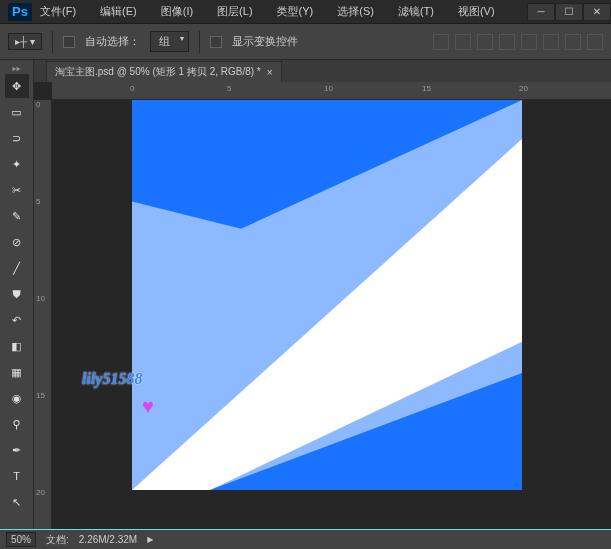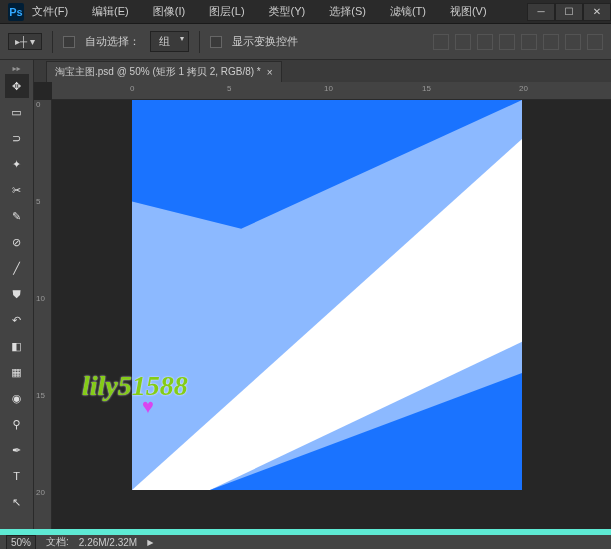--- a/index.html
+++ b/index.html
@@ -1,19 +1,19 @@
 <!DOCTYPE html>
 <html><head>
 <meta charset="utf-8">
 <style>
 * { margin: 0; padding: 0; box-sizing: border-box; font-family: "Microsoft YaHei", sans-serif; }
 body { background: #535353; width: 611px; height: 549px; overflow: hidden; color: #ccc; font-size: 11px; }
 
 .titlebar { height: 24px; background: #2a2a2a; display: flex; align-items: center; border-bottom: 1px solid #1a1a1a; }
-.ps-logo { width: 16px; height: 18px; background: #001e36; color: #31a8ff; font-weight: bold; font-size: 11px; display: flex; align-items: center; justify-content: center; margin: 0 8px; border-radius: 2px; text-align: center; }
+.ps-logo { width: 24px; height: 18px; background: #001e36; color: #31a8ff; font-weight: bold; font-size: 13px; display: flex; align-items: center; justify-content: center; margin: 0 8px; border-radius: 2px; text-align: center; }
 .menu { display: flex; gap: 24px; flex: 1; }
 .menu-item { cursor: pointer; }
 .win-controls { display: flex; gap: 0; }
 .win-btn { width: 28px; height: 18px; background: #3a3a3a; display: flex; align-items: center; justify-content: center; border: 1px solid #222; font-size: 10px; }
 
 .optbar { height: 36px; background: #434343; display: flex; align-items: center; padding: 0 8px; gap: 10px; border-bottom: 1px solid #2a2a2a; }
 .tool-preview { border: 1px solid #222; padding: 2px 6px; background: #3a3a3a; font-size: 10px; }
 .checkbox { width: 12px; height: 12px; border: 1px solid #666; background: #3a3a3a; display: inline-block; vertical-align: middle; }
 .dropdown { border: 1px solid #222; background: #3a3a3a; padding: 2px 18px 2px 8px; position: relative; }
 .dropdown::after { content: "▾"; position: absolute; right: 4px; font-size: 8px; }
@@ -38,24 +38,24 @@
 .ruler-v { width: 18px; background: #434343; border-right: 1px solid #2a2a2a; position: relative; overflow: hidden; font-size: 8px; color: #999; }
 .ruler-v span { position: absolute; left: 2px; }
 
 .canvas-viewport { flex: 1; background: #262626; position: relative; overflow: hidden; }
 .canvas { position: absolute; left: 80px; top: 0; width: 390px; height: 390px; background: #fff; }
 .tri-tl { position: absolute; inset: 0; background: #1a73ff; clip-path: polygon(0 0, 100% 0, 100% 10%, 0 100%); opacity: 0.5; }
 .tri-tl2 { position: absolute; inset: 0; background: #1a73ff; clip-path: polygon(0 0, 100% 0, 28% 33%, 0 26%); }
 .tri-br { position: absolute; inset: 0; background: #1a73ff; clip-path: polygon(100% 70%, 100% 100%, 20% 100%); }
 .tri-br2 { position: absolute; inset: 0; background: #1a73ff; clip-path: polygon(100% 62%, 100% 72%, 28% 100%, 20% 100%); opacity: 0.5; }
 
-.watermark { position: absolute; left: 30px; top: 270px; font-family: cursive; font-style: italic; font-size: 28px; color: #84cc16; font-weight: bold; text-shadow: 0 0 2px #fff; pointer-events: none; }
+.watermark { position: absolute; left: 30px; top: 270px; font-family: cursive; font-style: italic; font-size: 16px; color: #3b82f6; font-weight: bold; text-shadow: 0 0 2px #fff; pointer-events: none; }
 .heart { color: #d946ef; font-size: 20px; position: absolute; left: 90px; top: 295px; }
 
-.statusbar { height: 20px; background: #434343; border-top: 6px solid #5eead4; display: flex; align-items: center; padding: 0 6px; gap: 10px; font-size: 10px; }
+.statusbar { height: 20px; background: #434343; border-top: 1px solid #5eead4; display: flex; align-items: center; padding: 0 6px; gap: 10px; font-size: 10px; }
 .zoom-field { background: #3a3a3a; padding: 1px 4px; border: 1px solid #222; }
 .status-arrow { font-size: 8px; }
 </style>
 </head>
 <body>
 
 <div class="titlebar">
   <div class="ps-logo">Ps</div>
   <div class="menu">
     <span class="menu-item">文件(F)</span>

